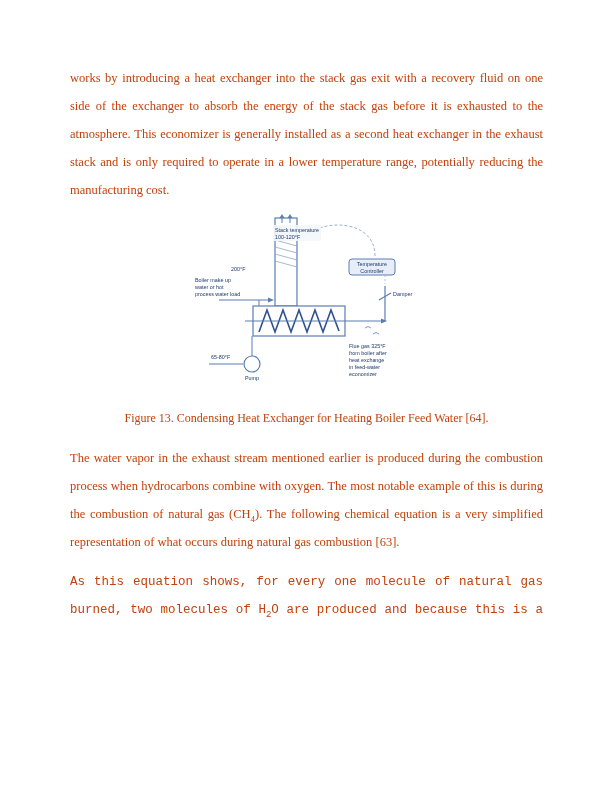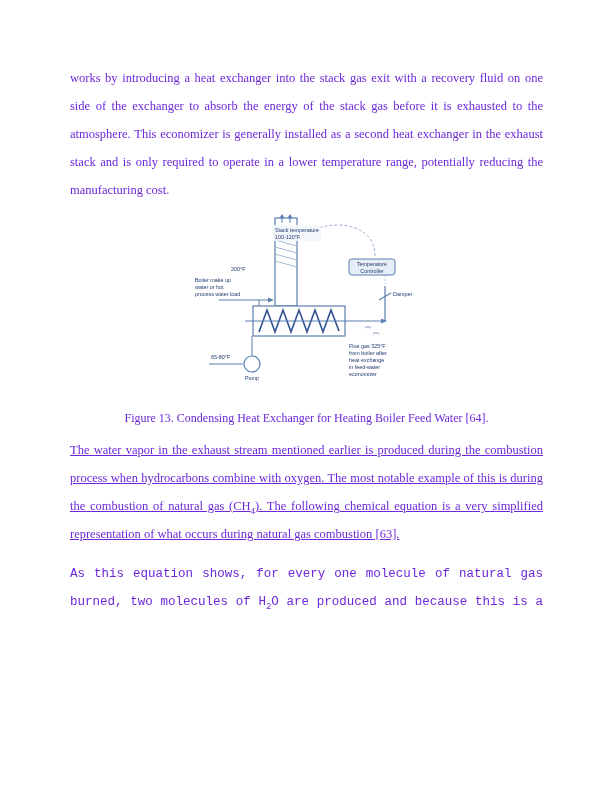--- a/index.html
+++ b/index.html
@@ -1,21 +1,21 @@
 <!DOCTYPE html>
 <html style="--dline: #5b7db1; --dtext: #1f3a6e; --dcoil: #2f4f8f; --ddash: #9db1d3;"><head>
 <meta charset="utf-8">
 <style>
   *{box-sizing:border-box;}
   html,body{margin:0;padding:0;background:#ffffff;}
   .page{position:relative;width:612px;height:621px;background:#fff;
-        font-family:"Liberation Serif",serif;color:#6d28d9;overflow:hidden;}
+        font-family:"Liberation Serif",serif;color:#c2410c;overflow:hidden;}
   .content{position:absolute;left:70px;width:473px;top:64px;}
   .para{font-size:12.5px;line-height:28px;text-align:justify;margin:0;}
-  .para2{margin-top:10px;text-decoration:underline;}
+  .para2{margin-top:18px;}
   .para3{margin-top:12px;font-family:Liberation Mono, monospace;}
   sub{line-height:0;font-size:9px;}
   .figure-wrap{margin-top:10px;text-align:center;}
   svg.diagram{display:inline-block;}
   .caption{font-size:12px;text-align:center;margin-top:12px;line-height:16px;}
   .equation{font-size:12.5px;text-align:center;margin-top:6px;line-height:28px;letter-spacing:.2px;}
   .page-number{position:absolute;left:0;width:612px;top:722px;text-align:center;font-size:18px;}
   .svg-label{font-family:"Liberation Sans",sans-serif;fill:var(--dtext,#1f3a6e);font-size:5.4px;}
 </style>
 </head>

